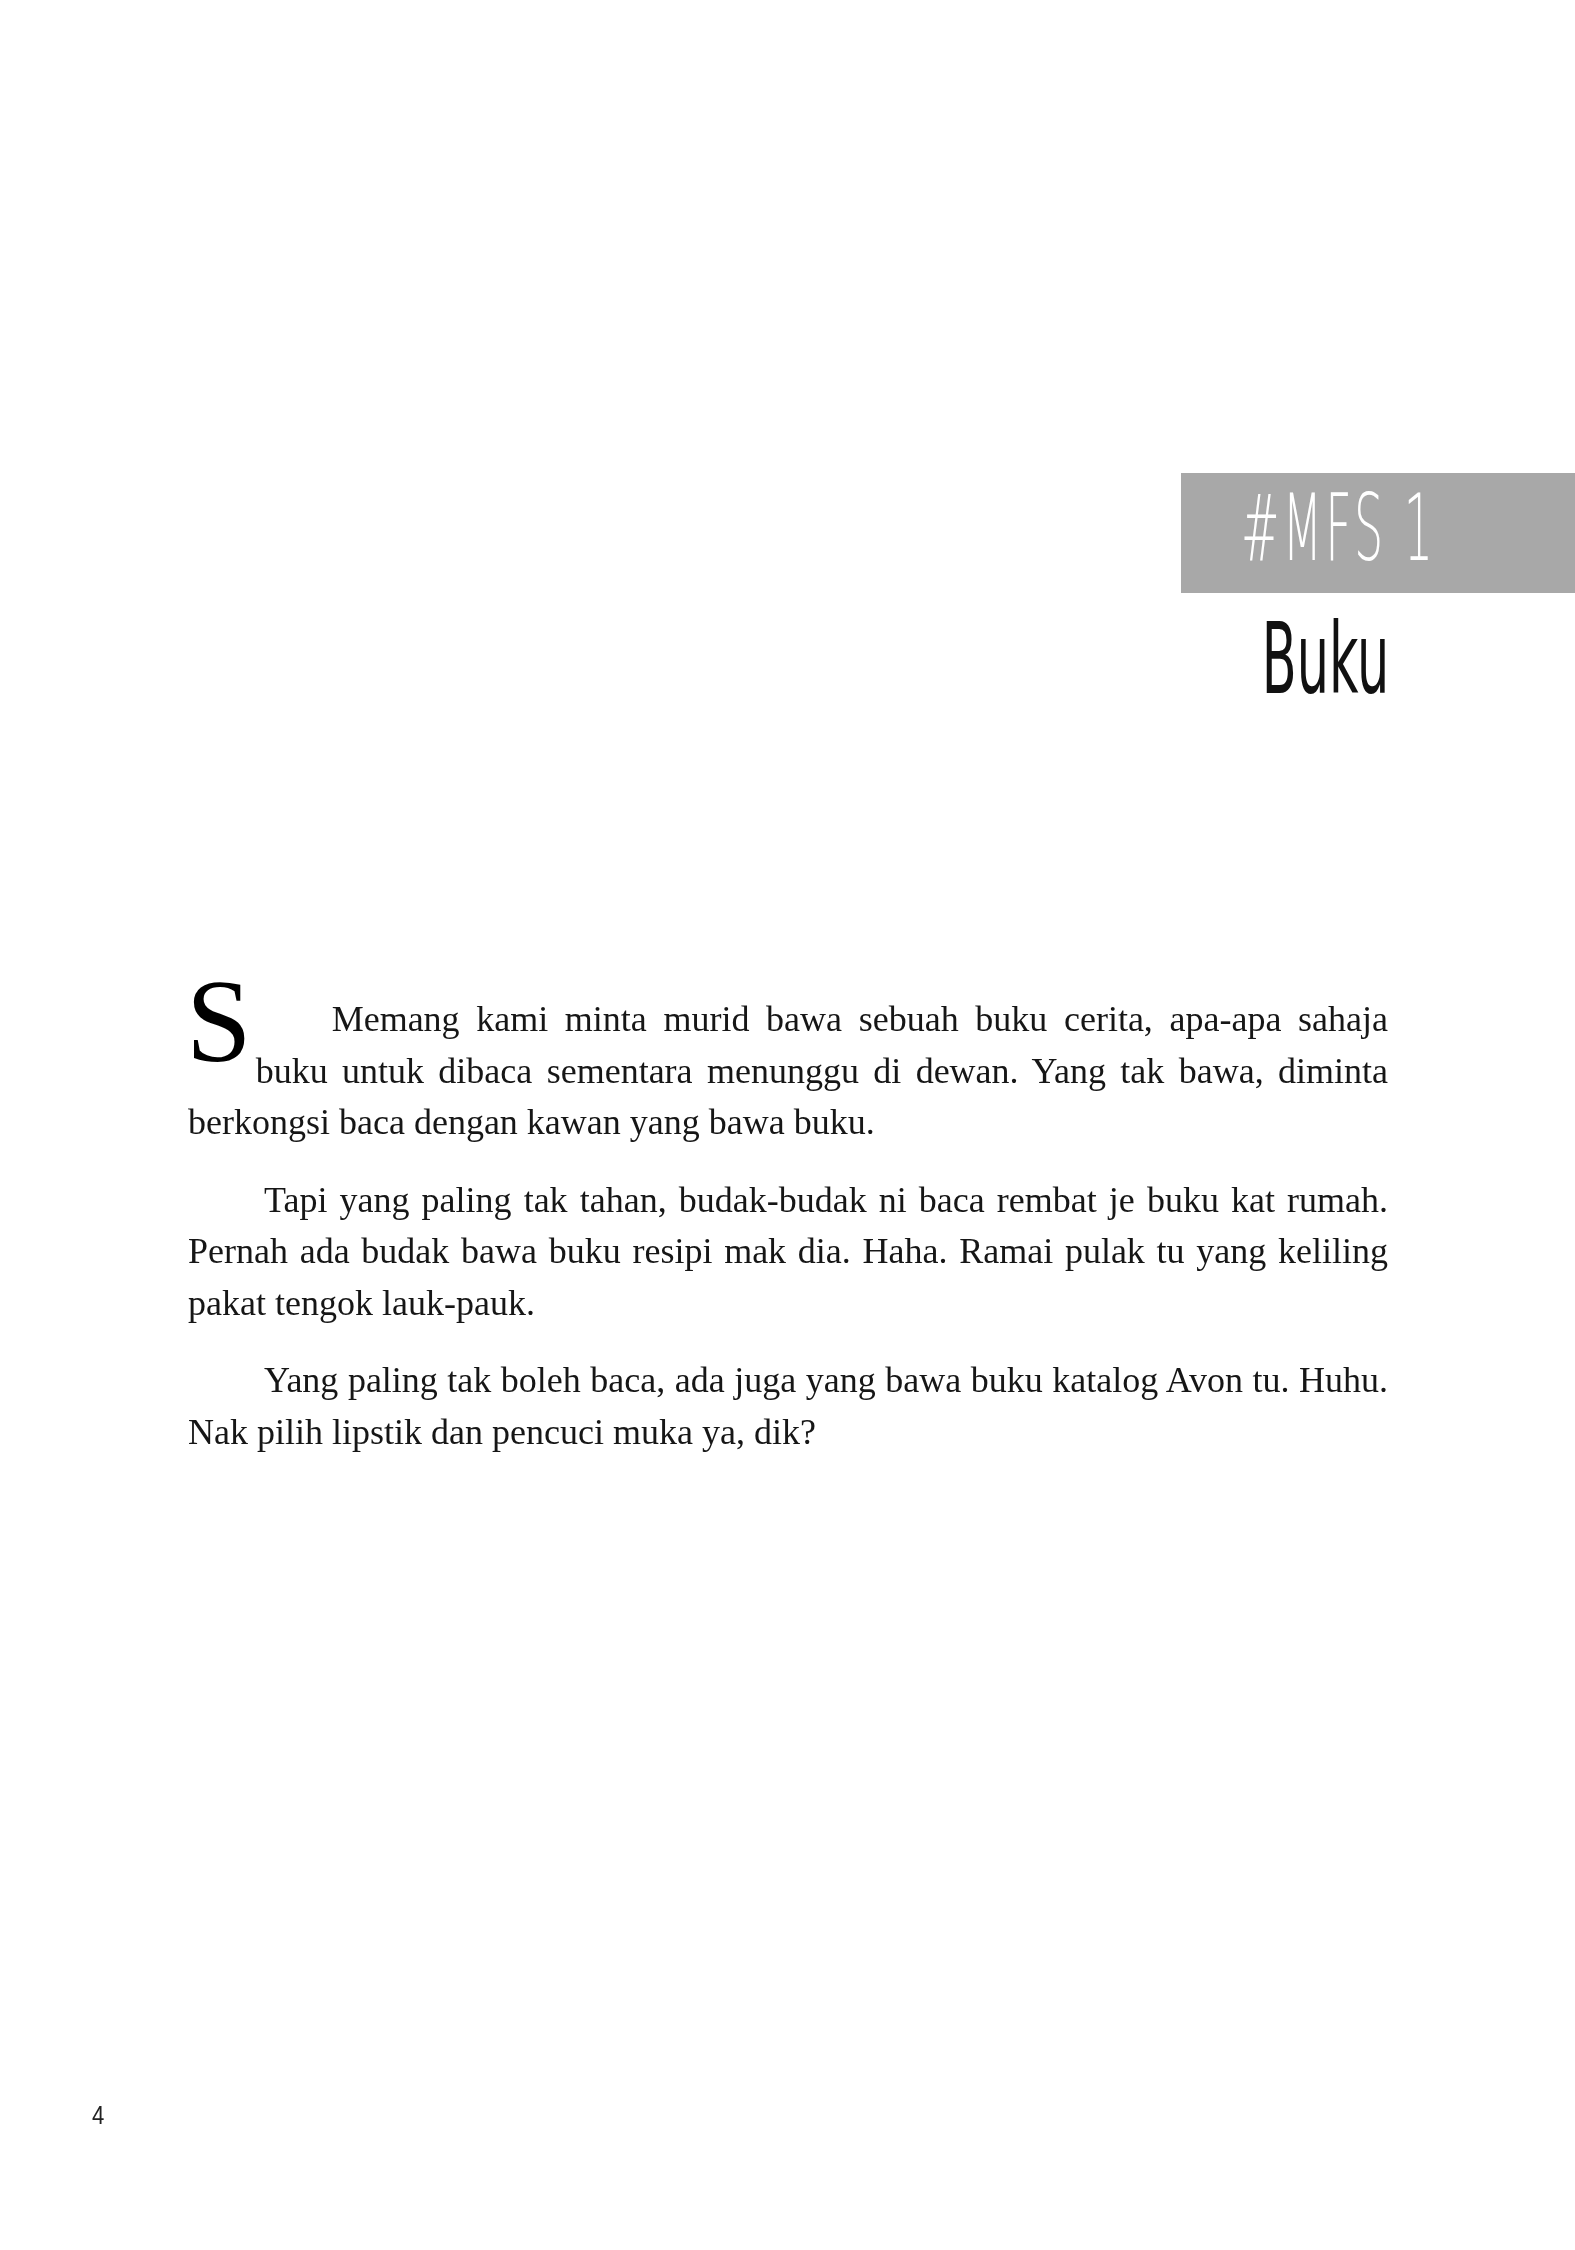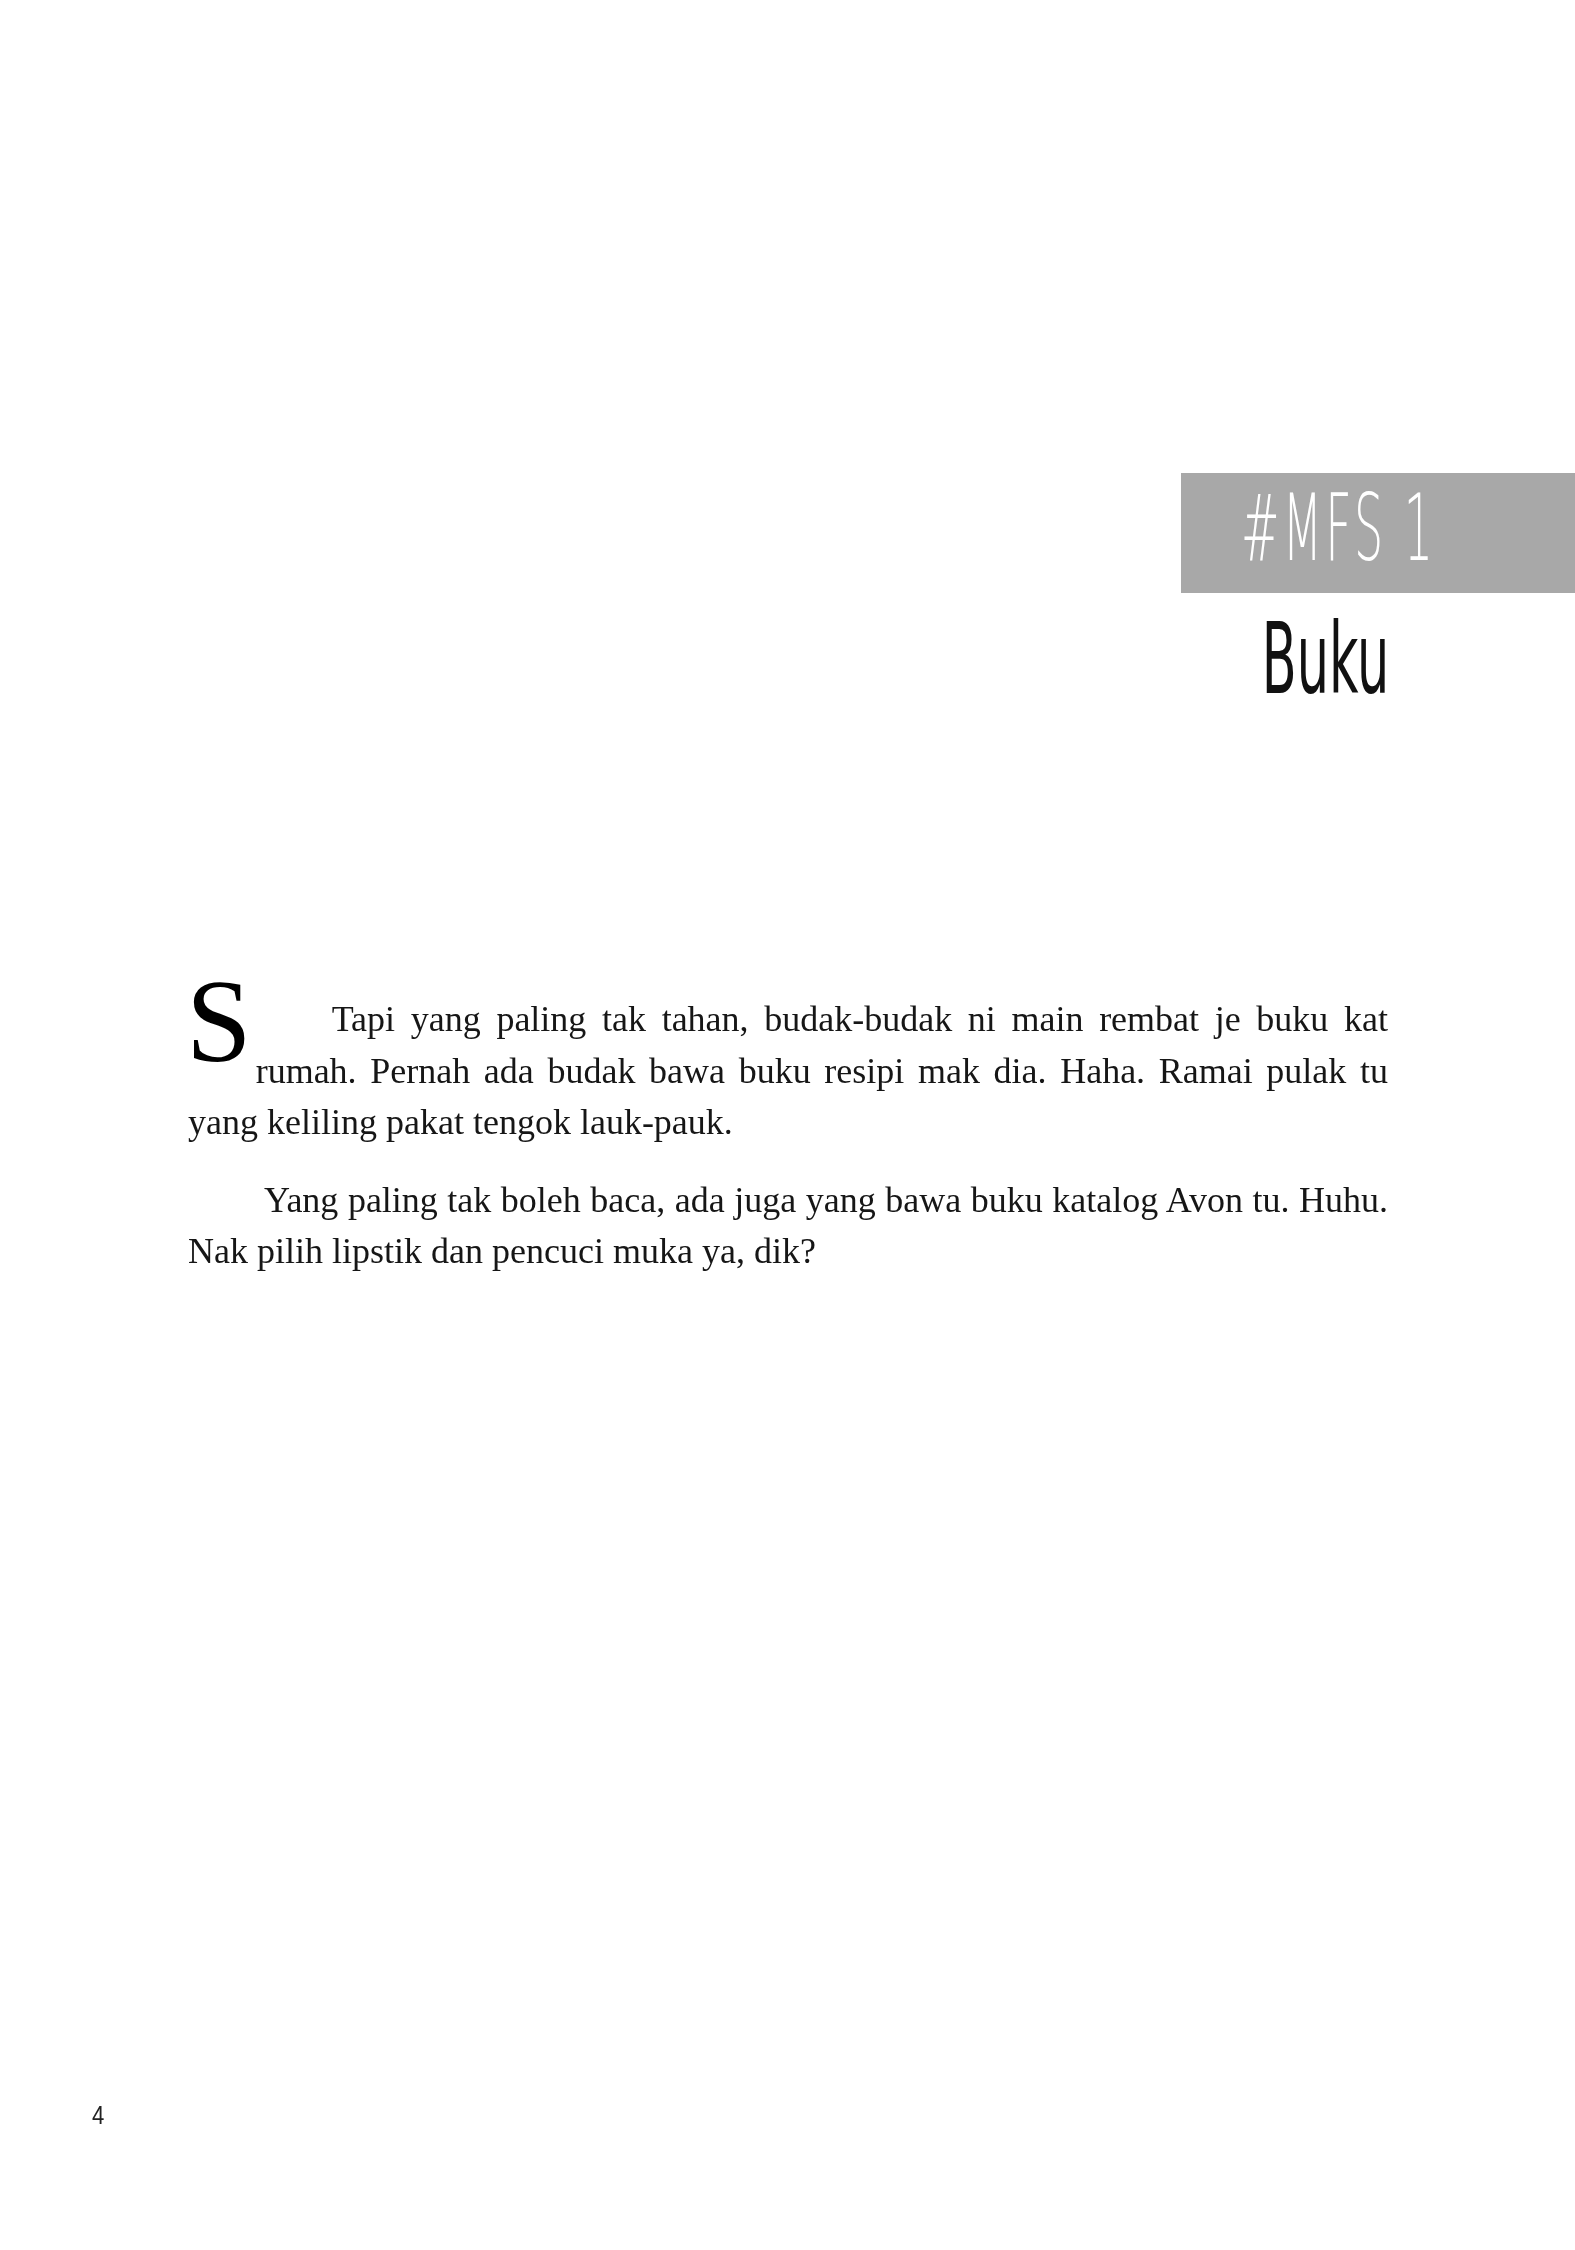--- a/index.html
+++ b/index.html
@@ -94,17 +94,18 @@
 <body>
 
 <div class="chapter-tag">
   <span class="chapter-tag-text">#MFS 1</span>
 </div>
 
 <div class="chapter-title">Buku</div>
 
 <div class="body-text">
   <p class="first"><span class="drop-cap">S</span></p>
-  <p>Tapi yang paling tak tahan, budak-budak ni main rembat je buku kat rumah. Pernah ada budak bawa buku resipi mak dia. Haha. Ramai pulak tu yang keliling pakat tengok lauk-pauk.</p>
+  <p>Memang kami minta murid bawa sebuah buku cerita, apa-apa sahaja buku untuk dibaca sementara menunggu di dewan. Yang tak bawa, diminta berkongsi baca dengan kawan yang bawa buku.</p>
+  <p>Tapi yang paling tak tahan, budak-budak ni baca rembat je buku kat rumah. Pernah ada budak bawa buku resipi mak dia. Haha. Ramai pulak tu yang keliling pakat tengok lauk-pauk.</p>
   <p>Yang paling tak boleh baca, ada juga yang bawa buku katalog Avon tu. Huhu. Nak pilih lipstik dan pencuci muka ya, dik?</p>
 </div>
 
 <div class="page-number">4</div>
 
 </body></html>

